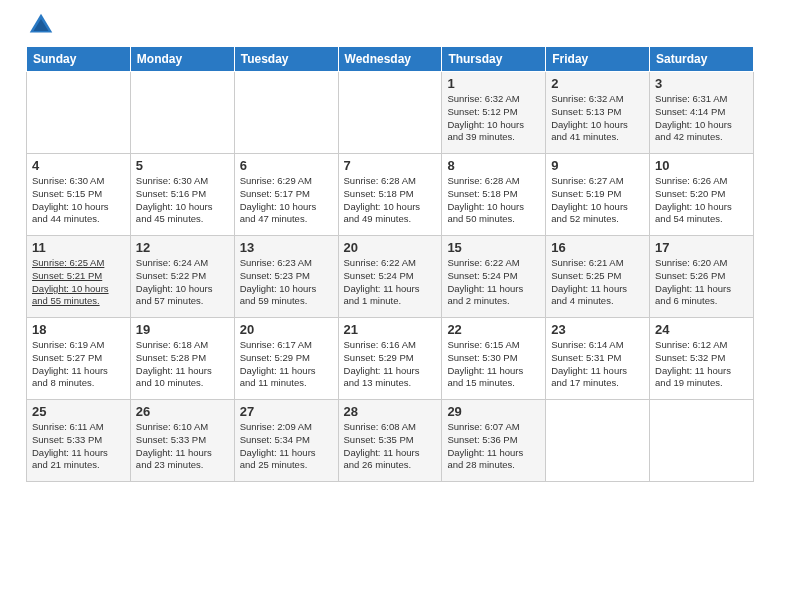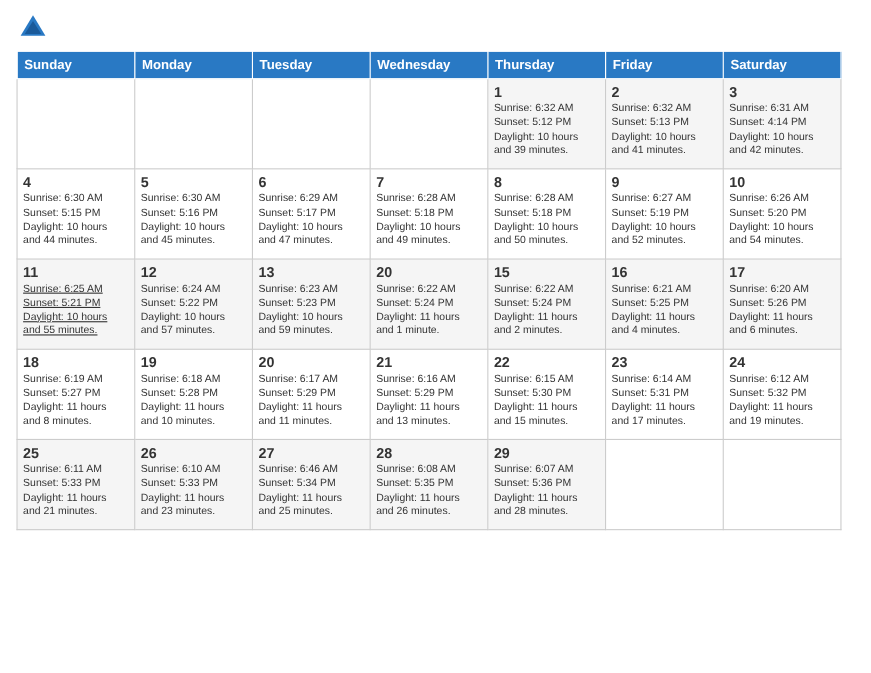--- a/index.html
+++ b/index.html
@@ -6,21 +6,21 @@
     body {
       font-family: Arial, sans-serif;
       background: #fff;
       width: 792px;
       height: 612px;
       overflow: hidden;
     }
     .page {
       width: 780px;
       height: 612px;
-      padding: 10px 15px;
+      padding: 10px 26px;
     }
     .header {
       display: flex;
       justify-content: space-between;
       align-items: flex-start;
       margin-bottom: 6px;
     }
     .logo {
       display: flex;
       align-items: center;
@@ -325,21 +325,21 @@
           </td>
           <td>
             <span class="day-number">26</span>
             <div class="day-info" style="white-space: pre-line;">Sunrise: 6:10 AM
 Sunset: 5:33 PM
 Daylight: 11 hours
 and 23 minutes.</div>
           </td>
           <td>
             <span class="day-number">27</span>
-            <div class="day-info" style="white-space: pre-line;">Sunrise: 6:46 AM
+            <div class="day-info" style="white-space: pre-line;">Sunrise: 2:09 AM
 Sunset: 5:34 PM
 Daylight: 11 hours
 and 25 minutes.</div>
           </td>
           <td>
             <span class="day-number">28</span>
             <div class="day-info" style="white-space: pre-line;">Sunrise: 6:08 AM
 Sunset: 5:35 PM
 Daylight: 11 hours
 and 26 minutes.</div>

